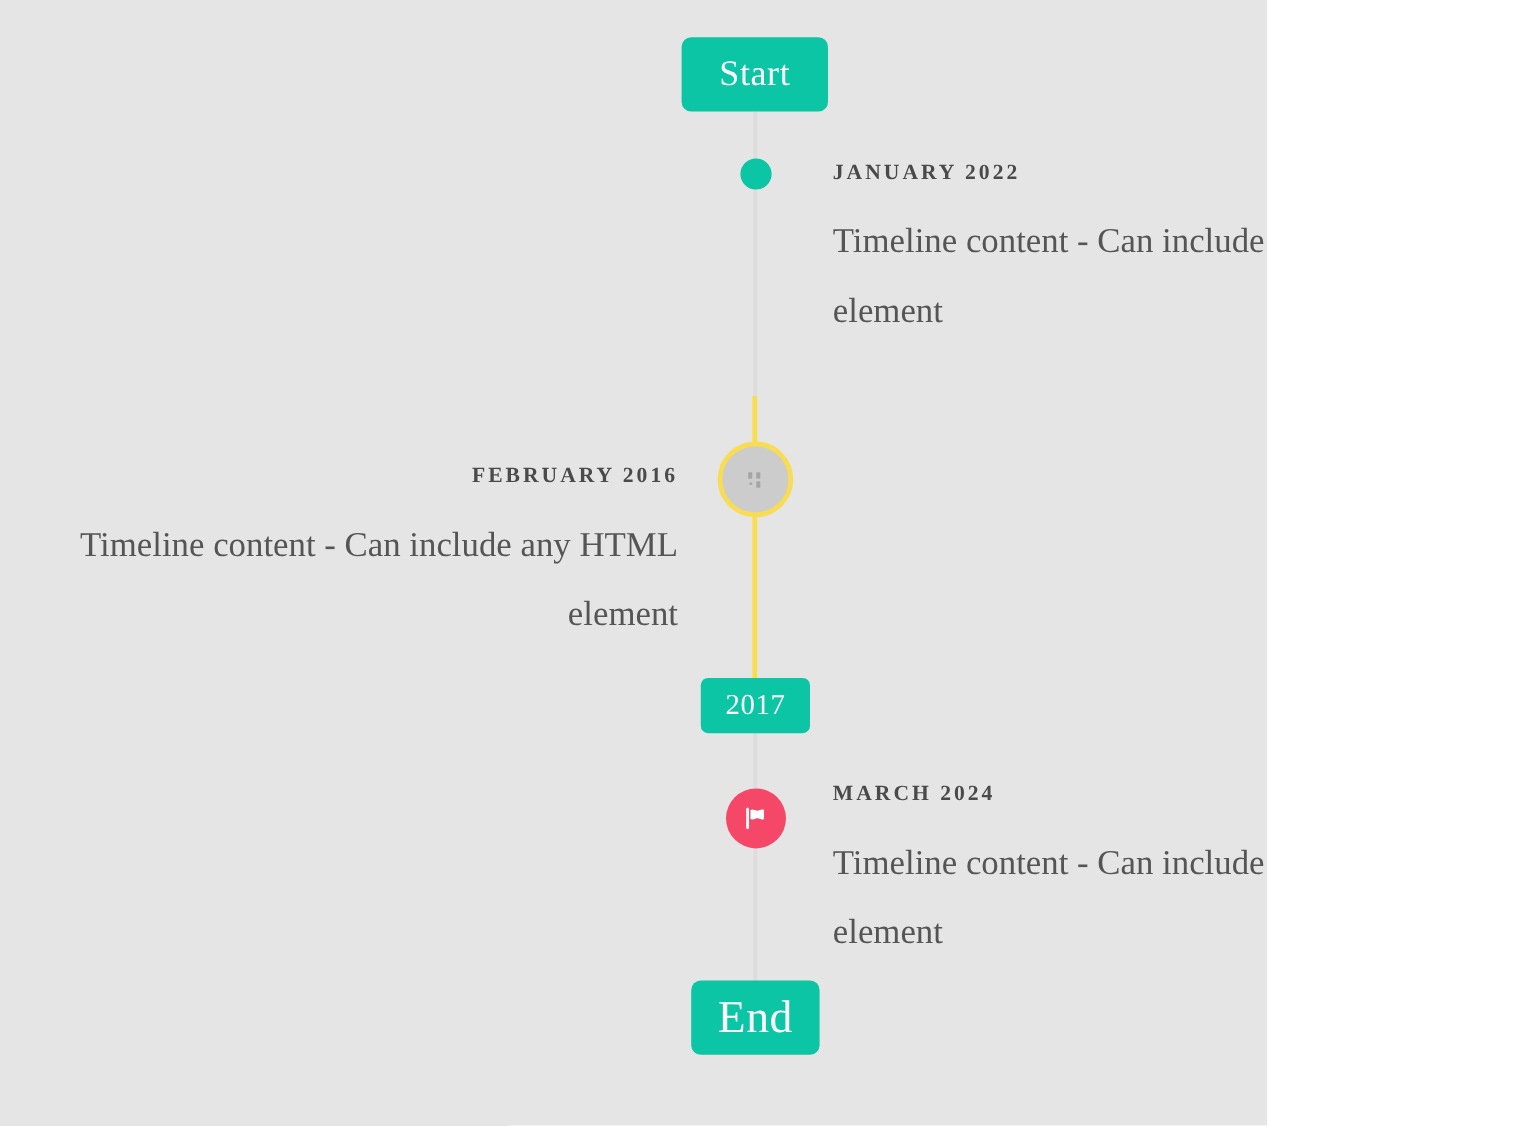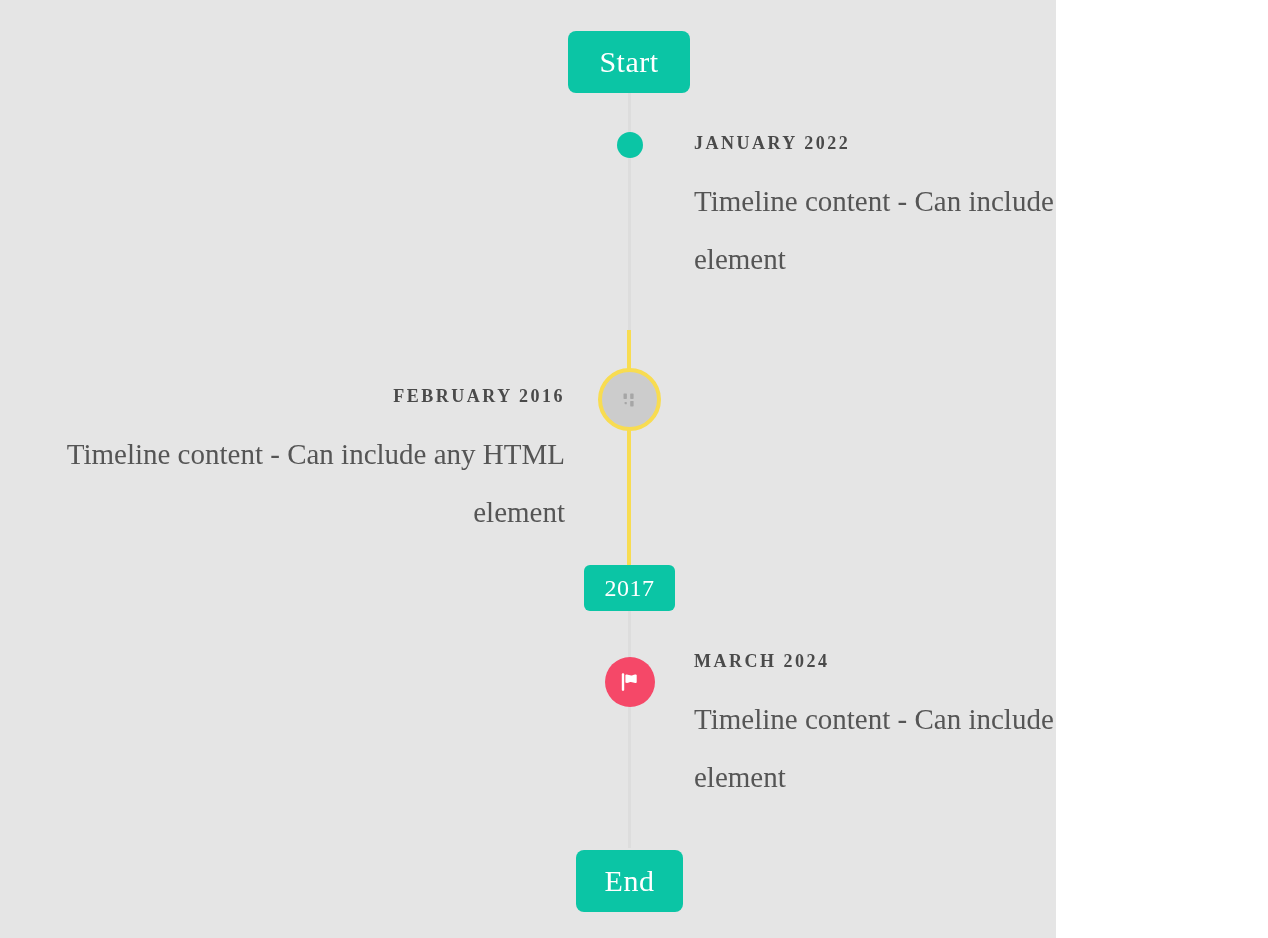--- a/index.html
+++ b/index.html
@@ -11,21 +11,21 @@
   .seg.top{top:93px;height:237px;}
   .seg.mid{left:627px;width:4px;top:330px;height:235px;background:var(--yellow,#f8dc51);}
   .seg.bottom{top:609px;height:239px;}
   .flag{
     position:absolute;display:flex;align-items:center;justify-content:center;
     background:var(--teal,#0bc5a5);color:#fff;border-radius:8px;z-index:3;
     font-weight:400;letter-spacing:.5px;
   }
   .flag.start{left:568px;top:31px;width:122px;height:62px;font-size:30px;}
   .flag.year{left:584px;top:565px;width:91px;height:46px;font-size:24px;border-radius:6px;text-align:center;}
-  .flag.end{left:576px;top:850px;width:107px;height:62px;font-size:30px;}
+  .flag.end{left:576px;top:817px;width:107px;height:62px;font-size:38px;}
   .marker{position:absolute;border-radius:50%;z-index:2;display:flex;align-items:center;justify-content:center;}
   .marker.dot{left:617px;top:132px;width:26px;height:26px;background:var(--teal,#0bc5a5);}
   .marker.photo{
     left:598px;top:368px;width:63px;height:63px;box-sizing:border-box;
     background:var(--circle_fill,#cccccc);border:4px solid var(--yellow,#f8dc51);
   }
   .marker.event{left:605px;top:657px;width:50px;height:50px;background:var(--red,#f54868);}
   .entry{position:absolute;width:530px;z-index:2;}
   .entry.jan{left:694px;top:132px;}
   .entry.feb{left:35px;top:368px;text-align:right;margin-top:17px;}

